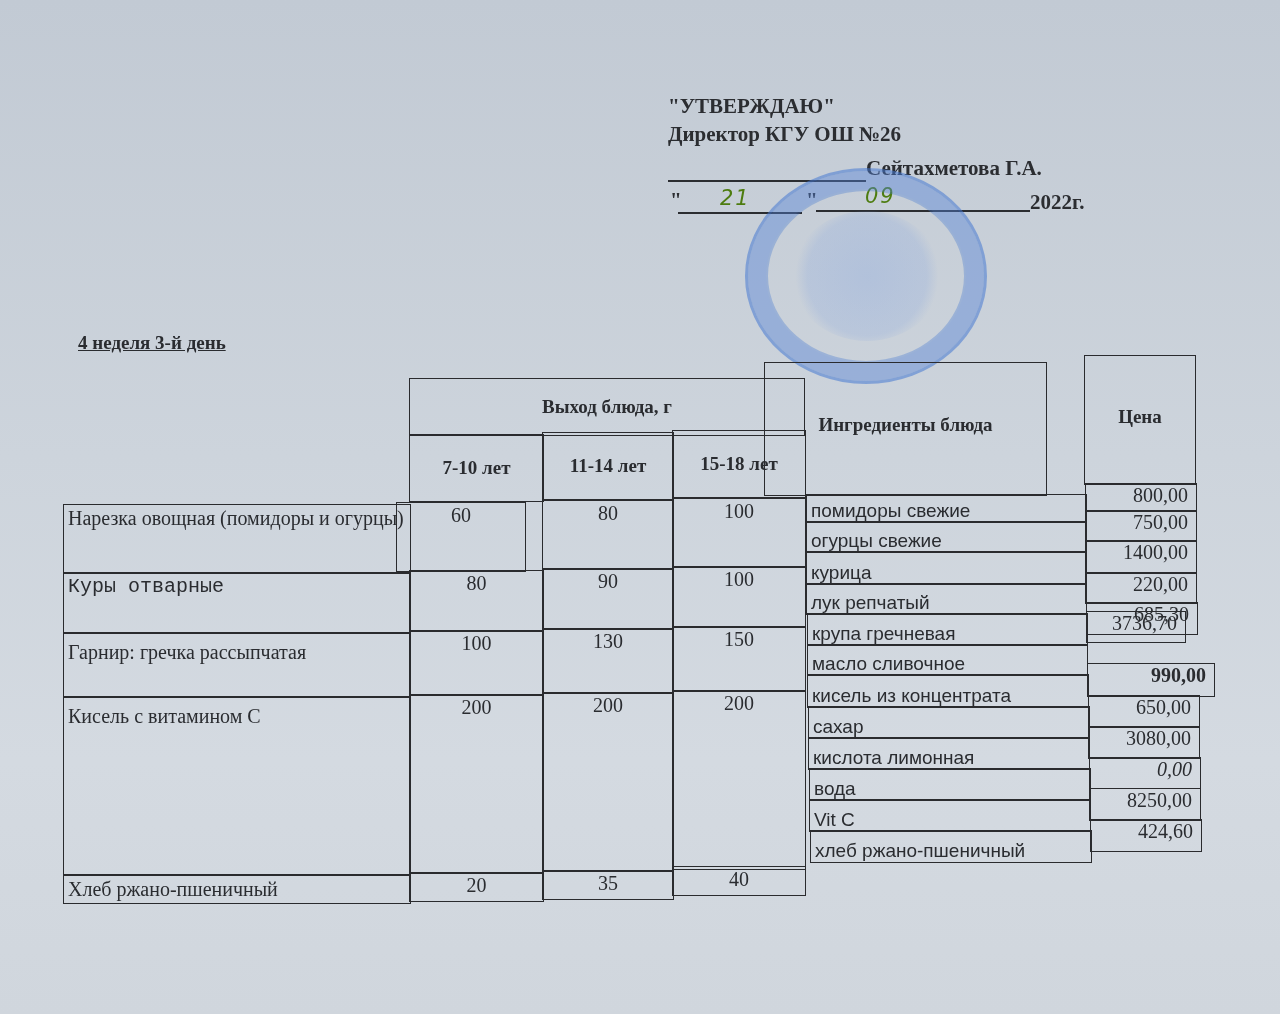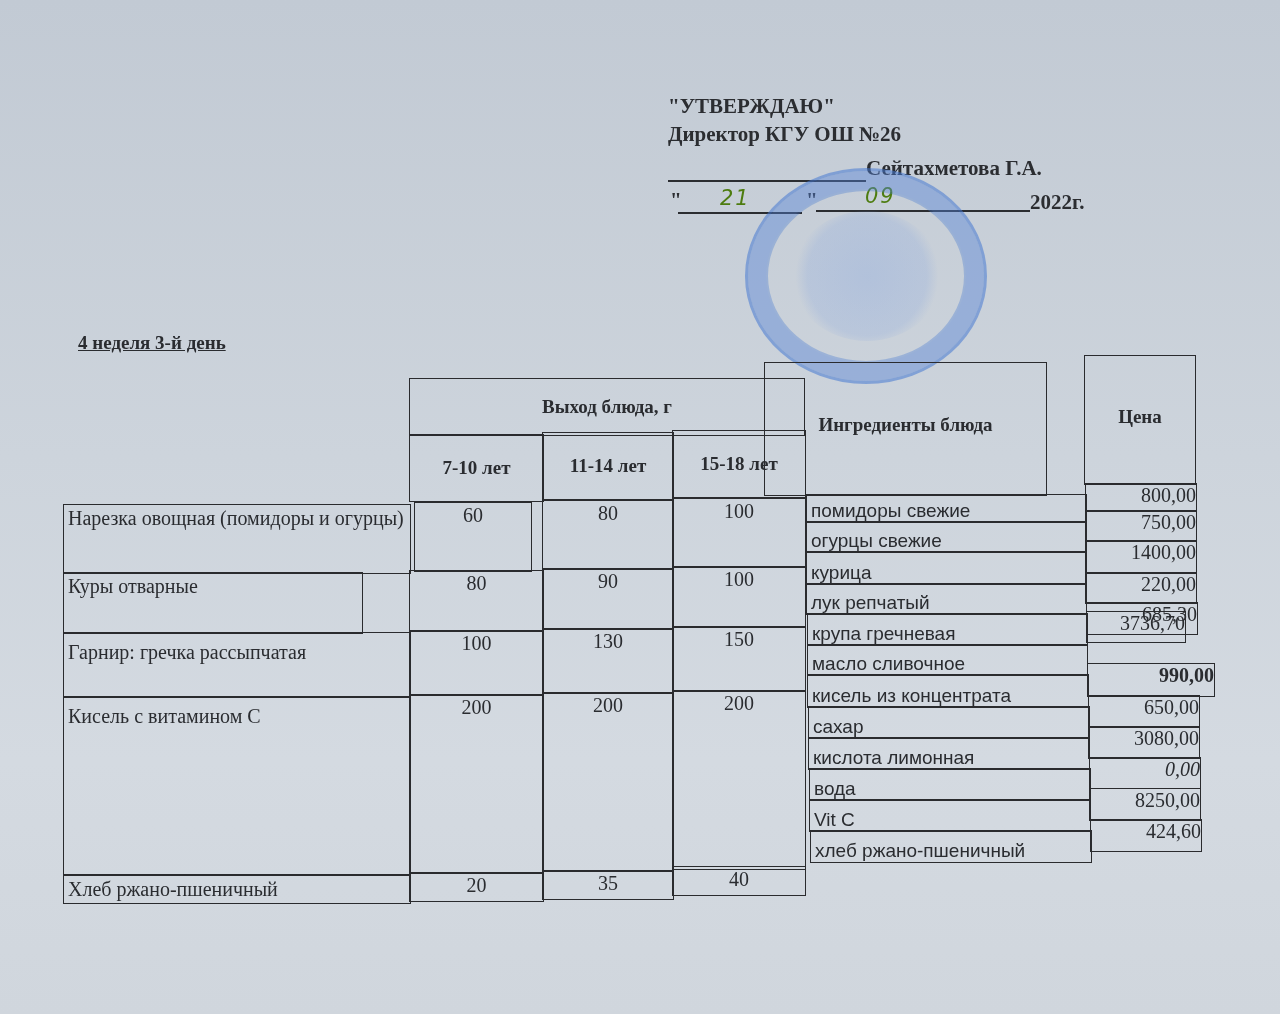--- a/index.html
+++ b/index.html
@@ -25,21 +25,21 @@
   }
   .page-title { left:78px; top:332px; font-weight:bold; font-size:19px;text-decoration:underline; }
 
   
   .tbl { position:absolute; left:0; top:0; width:1280px; height:1014px; pointer-events:none; }
   .cell { position:absolute; box-sizing:border-box; border:1.5px solid #2a2b2e; pointer-events:auto; font-size:20px; }
   .hdr { font-weight:bold; display:flex; align-items:center; justify-content:center; text-align:center; font-size:19px; }
   .name { padding:2px 4px; line-height:23px; font-size:20px; }
   .num { text-align:center; padding-top:1px; font-size:20px; }
   .ing { font-family:"Liberation Sans","DejaVu Sans",sans-serif; font-size:19px; padding:0 4px; display:flex; align-items:flex-end; line-height:22px; }
-  .price { text-align:right; font-size:20px; line-height:22px; }
+  .price { text-align:right; padding-right:8px; font-size:20px; line-height:22px; }
 </style>
 </head>
 <body>
 
 <div class="abs approval">
   <div class="line" style="top:0;">"УТВЕРЖДАЮ"</div>
   <div class="line" style="top:28px;">Директор КГУ ОШ №26</div>
   <div class="line" style="top:62px; left:198px;">Сейтахметова Г.А.</div>
   <div class="uline" style="left:0; top:88px; width:198px;"></div>
   <div class="line" style="top:94px; left:2px;">"</div>
@@ -72,25 +72,25 @@
       <span>15-18 лет</span>
     </div>
   <div class="cell hdr" style="left:757px; top:362px; width:283px; height:134px;margin-left:7px;">
       <span style="margin-top:-8px;">Ингредиенты блюда</span>
     </div>
   <div class="cell hdr" style="left:1084px; top:355px; width:112px; height:130px; align-items:flex-start; padding-top:50px;">
       <span>Цена</span>
     </div>
 
   <div class="cell name" style="left:63px; top:504px; width:348px; height:70px;">Нарезка овощная (помидоры и огурцы)</div>
-  <div class="cell num" style="left:414px; top:502px; width:118px; height:70px;">60</div>
+  <div class="cell num" style="left:396px; top:502px; width:130px; height:70px;">60</div>
   <div class="cell num" style="left:542px; top:500px; width:132px; height:70px;">80</div>
   <div class="cell num" style="left:672px; top:498px; width:134px; height:70px;">100</div>
 
-  <div class="cell name" style="left:63px; top:572px; width:300px; height:62px;">Куры отварные</div>
+  <div class="cell name" style="left:63px; top:572px; width:348px; height:62px;font-family:Liberation Mono, monospace;">Куры отварные</div>
   <div class="cell num" style="left:409px; top:570px; width:135px; height:62px;">80</div>
   <div class="cell num" style="left:542px; top:568px; width:132px; height:62px;">90</div>
   <div class="cell num" style="left:672px; top:566px; width:134px; height:62px;">100</div>
 
   <div class="cell name" style="left:63px; top:632px; width:348px; height:66px; padding-top:8px;">Гарнир: гречка рассыпчатая</div>
   <div class="cell num" style="left:409px; top:630px; width:135px; height:66px;">100</div>
   <div class="cell num" style="left:542px; top:628px; width:132px; height:66px;">130</div>
   <div class="cell num" style="left:672px; top:626px; width:134px; height:66px;">150</div>
 
   <div class="cell name" style="left:63px; top:696px; width:348px; height:180px; padding-top:8px;">Кисель с витамином С</div>

